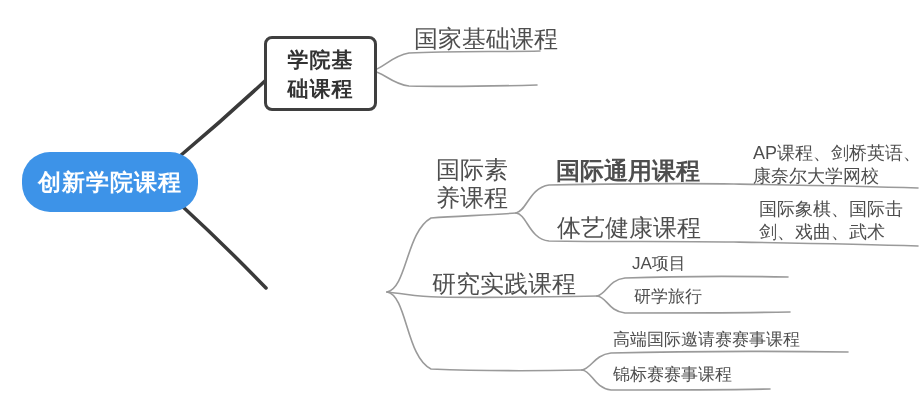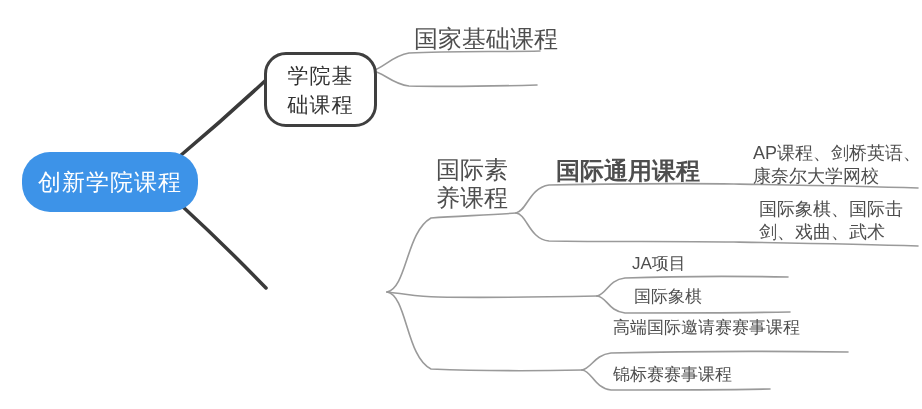--- a/index.html
+++ b/index.html
@@ -14,27 +14,27 @@
   .stage{
     position:relative;width:922px;height:409px;background:var(--bg);
     overflow:hidden;margin:0 auto;
   }
   .connectors{position:absolute;left:0;top:0;width:922px;height:409px;}
   .node{position:absolute;white-space:pre-line;color:var(--label-text);}
   .root-node{
     left:22px;top:152px;width:176px;height:60px;
     background:var(--root-fill);color:var(--root-text);
     border-radius:28px;display:flex;align-items:center;justify-content:center;
-    font-size:23px;font-weight:normal;letter-spacing:1px;
+    font-size:23px;font-weight:bold;letter-spacing:1px;
   }
   .branch-box{
-    border:3px solid var(--branch-border);border-radius:22px;background:var(--bg);
-    color:var(--branch-text);font-weight:normal;font-size:21px;
+    border:3px solid var(--branch-border);border-radius:8px;background:var(--bg);
+    color:var(--branch-text);font-weight:bold;font-size:21px;
     display:flex;align-items:center;justify-content:center;text-align:center;
-    line-height:29px;letter-spacing:1px;margin-top:16px;
+    line-height:29px;letter-spacing:1px;
   }
   .branch-box.b1{left:264px;top:36px;width:107px;height:69px;}
   .branch-box.b2{left:264px;top:254px;width:122px;height:74px;line-height:30px;}
   .lbl{font-size:24px;line-height:28px;}
   .lbl.small{font-size:18px;line-height:23px;margin-left:17px;}
   .lbl.mid{font-size:17px;line-height:24px;}
 </style>
 </head>
 <body>
 
@@ -73,22 +73,24 @@
   <div class="node lbl" style="left:414px;top:25px;">国家基础课程</div>
 
 
   <div class="node lbl" style="left:436px;top:156px;text-align:right;">国际素
 养课程</div>
 
   <div class="node lbl" style="left:556px;top:157px;font-weight:bold;">国际通用课程</div>
   <div class="node lbl small" style="left:736px;top:142px;">AP课程、剑桥英语、
 康奈尔大学网校</div>
 
+  <div class="node lbl" style="left:557px;top:214px;">体艺健康课程</div>
   <div class="node lbl small" style="left:742px;top:198px;">国际象棋、国际击
 剑、戏曲、武术</div>
 
+  <div class="node lbl" style="left:432px;top:270px;">研究实践课程</div>
   <div class="node lbl mid" style="left:632px;top:252px;">JA项目</div>
-  <div class="node lbl mid" style="left:634px;top:285px;">国际象棋</div>
+  <div class="node lbl mid" style="left:634px;top:285px;">研学旅行</div>
 
-  <div class="node lbl mid" style="left:613px;top:316px;">高端国际邀请赛赛事课程</div>
+  <div class="node lbl mid" style="left:613px;top:328px;">高端国际邀请赛赛事课程</div>
   <div class="node lbl mid" style="left:613px;top:363px;">锦标赛赛事课程</div>
 
 </div>
 
 </body></html>

